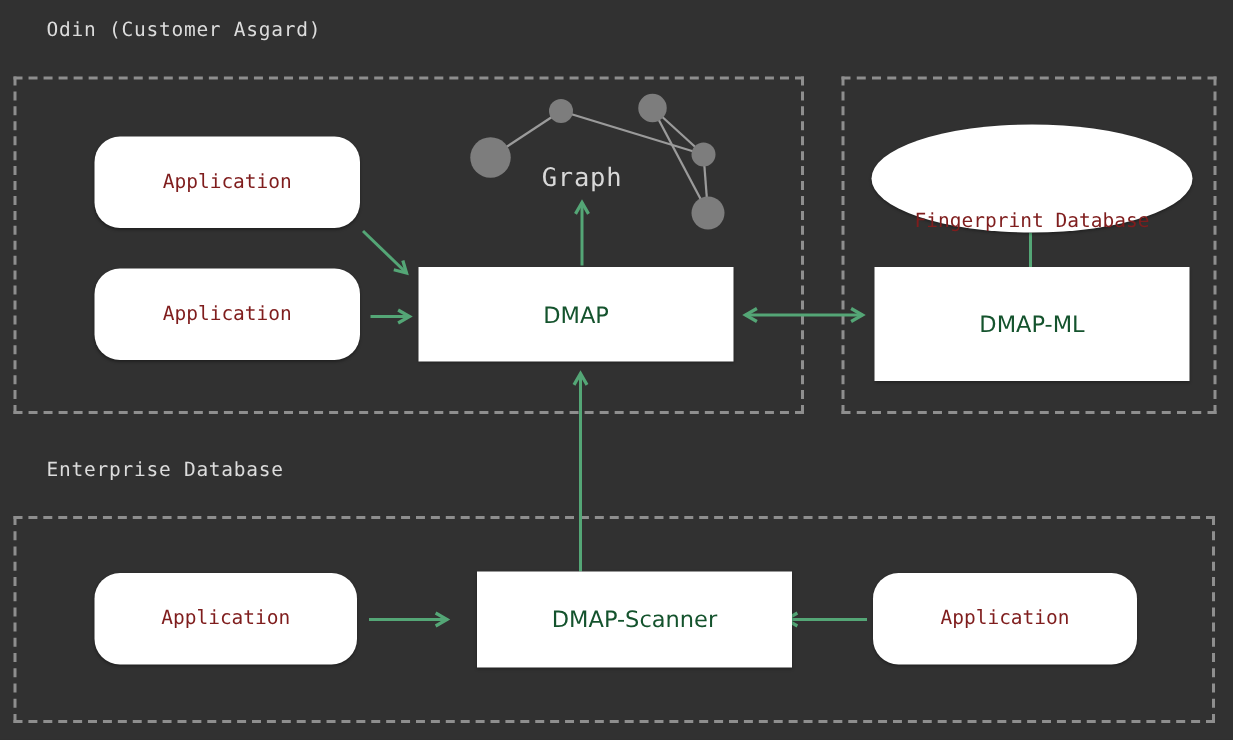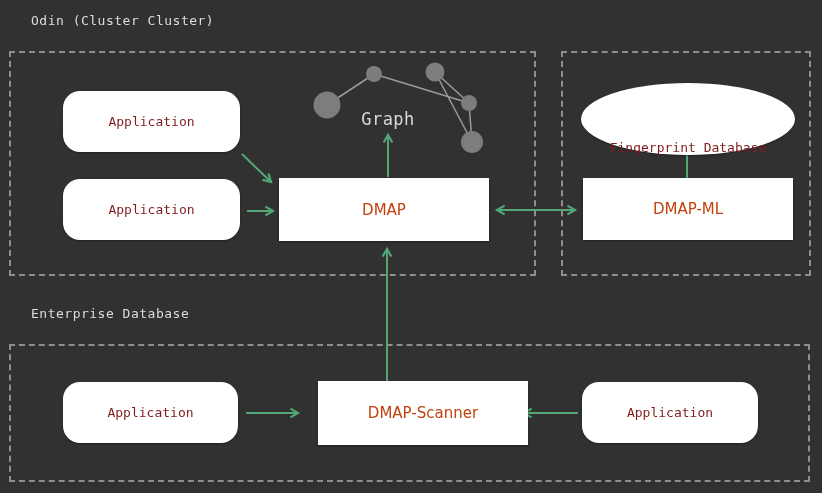--- a/index.html
+++ b/index.html
@@ -44,21 +44,21 @@
     border-radius: 50%;
   }
   .label-mono {
     font-family: "DejaVu Sans Mono", "Liberation Mono", monospace;
     font-size: 13px;
     color: #7f1d1d;
   }
   .label-sans {
     font-family: "DejaVu Sans", "Liberation Sans", sans-serif;
     font-size: 15px;
-    color: #c2410c;
+    color: #14532d;
   }
   .graph-label {
     position: absolute;
     left: 358px;
     top: 109px;
     width: 60px;
     text-align: center;
     font-family: "DejaVu Sans Mono", "Liberation Mono", monospace;
     font-size: 17px;
     color: #d8d8d8;
@@ -71,21 +71,21 @@
     width: 822px;
     height: 493px;
     pointer-events: none;
   }
 </style>
 </head>
 <body>
 
 <div id="canvas">
 
-  <div class="cluster-title" style="left:31px; top:13px;">Odin (Cluster Cluster)</div>
+  <div class="cluster-title" style="left:31px; top:13px;">Odin (Customer Asgard)</div>
   <div class="cluster-title" style="left:31px; top:306px;">Enterprise Database</div>
 
   <div class="cluster" style="left:9px; top:51px; width:523px; height:221px;"></div>
   <div class="cluster" style="left:561px; top:51px; width:246px; height:221px;"></div>
   <div class="cluster" style="left:9px; top:344px; width:797px; height:134px;"></div>
 
   <svg id="overlay" viewBox="0 0 822 493">
     <defs>
       <marker id="ah" viewBox="0 0 12 12" refX="9" refY="6" markerWidth="13" markerHeight="13" markerUnits="userSpaceOnUse" orient="auto-start-reverse">
         <path d="M2,2 L9,6 L2,10" fill="none" stroke="#54a676" stroke-width="2"></path>
@@ -126,21 +126,21 @@
     <span class="label-mono">Application</span>
   </div>
   <div class="node" style="left:279px; top:178px; width:210px; height:63px;">
     <span class="label-sans">DMAP</span>
   </div>
   <div class="graph-label">Graph</div>
 
   <div class="node ellipse" style="left:581px; top:83px; width:214px; height:72px;align-items:flex-end;">
     <span class="label-mono">Fingerprint Database</span>
   </div>
-  <div class="node" style="left:583px; top:178px; width:210px; height:62px;">
+  <div class="node" style="left:583px; top:178px; width:210px; height:76px;">
     <span class="label-sans">DMAP-ML</span>
   </div>
 
   <div class="node rounded" style="left:63px; top:382px; width:175px; height:61px;">
     <span class="label-mono">Application</span>
   </div>
   <div class="node" style="left:318px; top:381px; width:210px; height:64px;text-align:right;">
     <span class="label-sans">DMAP-Scanner</span>
   </div>
   <div class="node rounded" style="left:582px; top:382px; width:176px; height:61px;">

